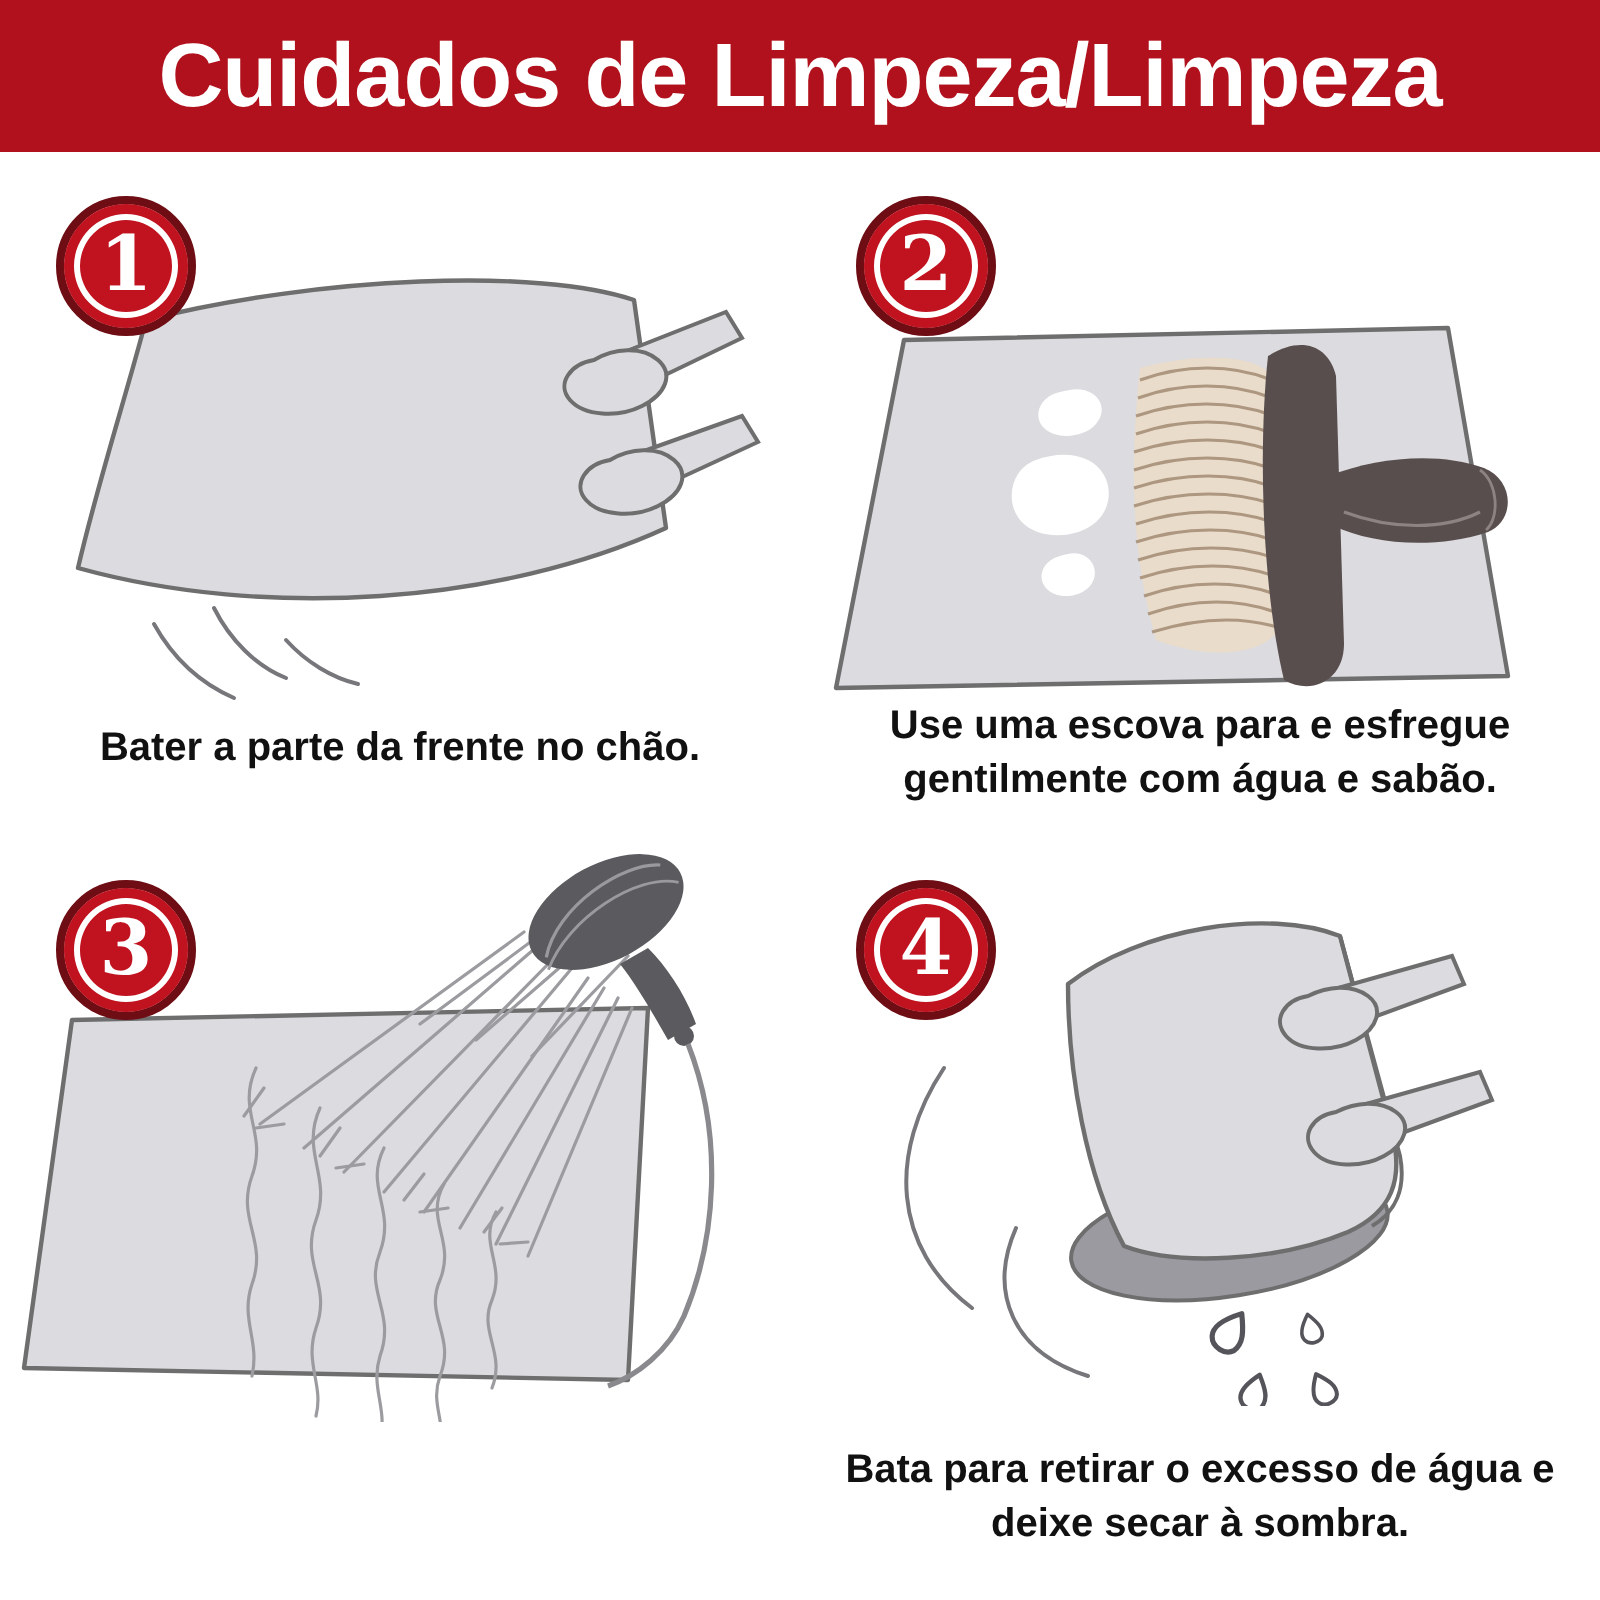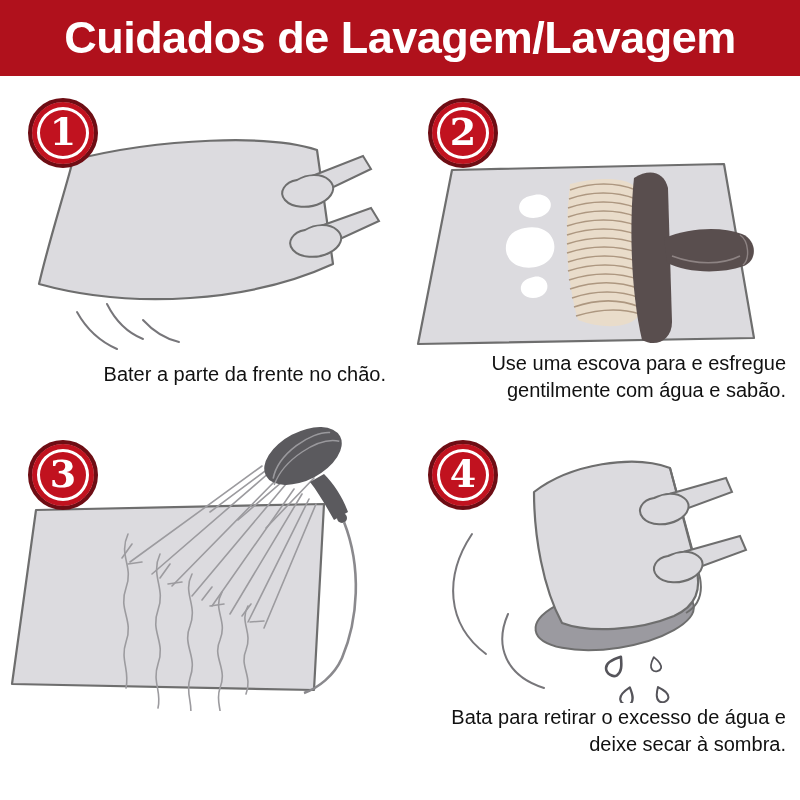--- a/index.html
+++ b/index.html
@@ -65,41 +65,41 @@
   .illu1 { margin-top:60px; }
   .illu2 { margin-top:80px; }
   .illu3 { margin-top:6px; }
   .illu4 { margin-top:28px; }
 
   
   .caption {
     position:absolute; left:0; right:0;
     margin:0 auto;
     max-width:372px;
-    text-align:right;
+    text-align:center;
     font-size:20px;
-    font-weight:normal;
+    font-weight:bold;
     color:#111111;
     line-height:1.35;
   }
   .cap1 { bottom:22px; }
   .cap2 { bottom:6px; }
   .cap3 { bottom:56px; }
-  .cap4 { bottom:42px; }
+  .cap4 { bottom:24px; }
 
   .stroke { fill:none; stroke:#77767A; stroke-width:2; stroke-linecap:round; }
   .water  { fill:none; stroke:#9C9B9F; stroke-width:1.6; stroke-linecap:round; }
 </style>
 </head>
 <body>
 
 <div class="page">
 
   <header class="banner">
-    <h1>Cuidados de Lavagem/Lavagem</h1>
+    <h1>Cuidados de Limpeza/Limpeza</h1>
   </header>
 
   <main class="grid">
 
     <section class="cell r1">
       <div class="badge">
         <span class="badge-num">1</span>
       </div>
       <svg class="illu illu1" width="370" height="220" viewBox="0 0 370 220">
 

